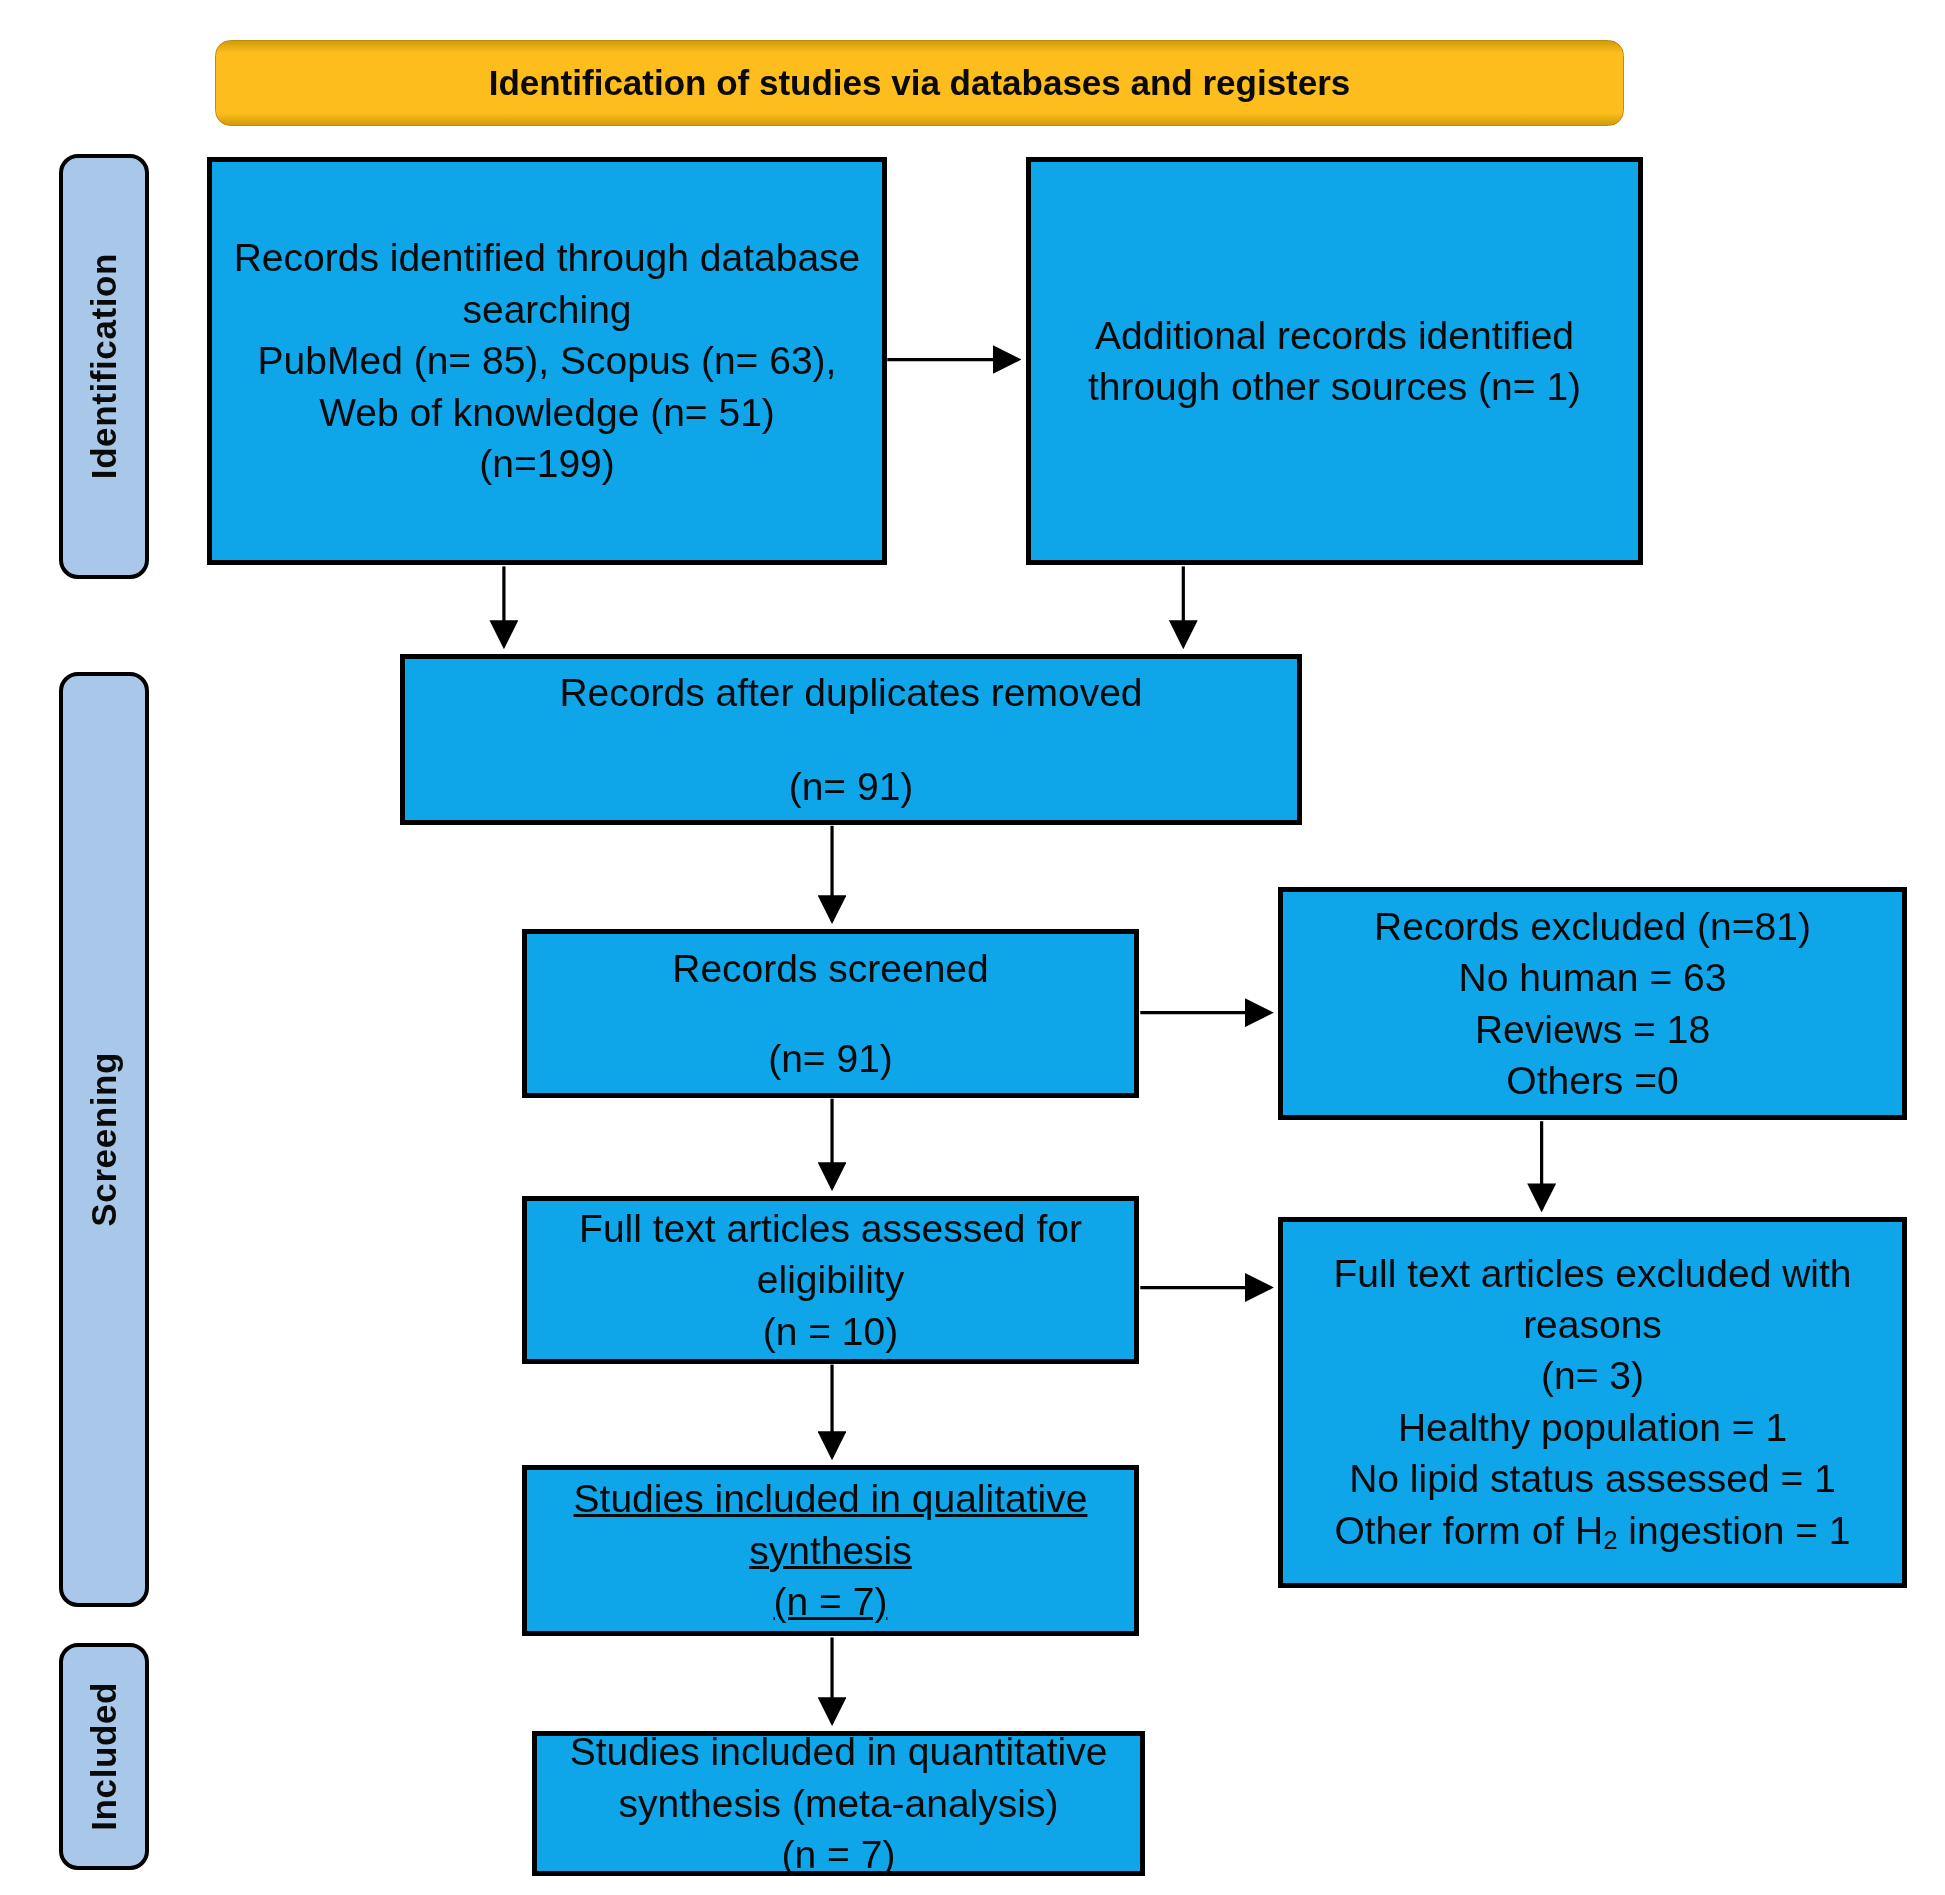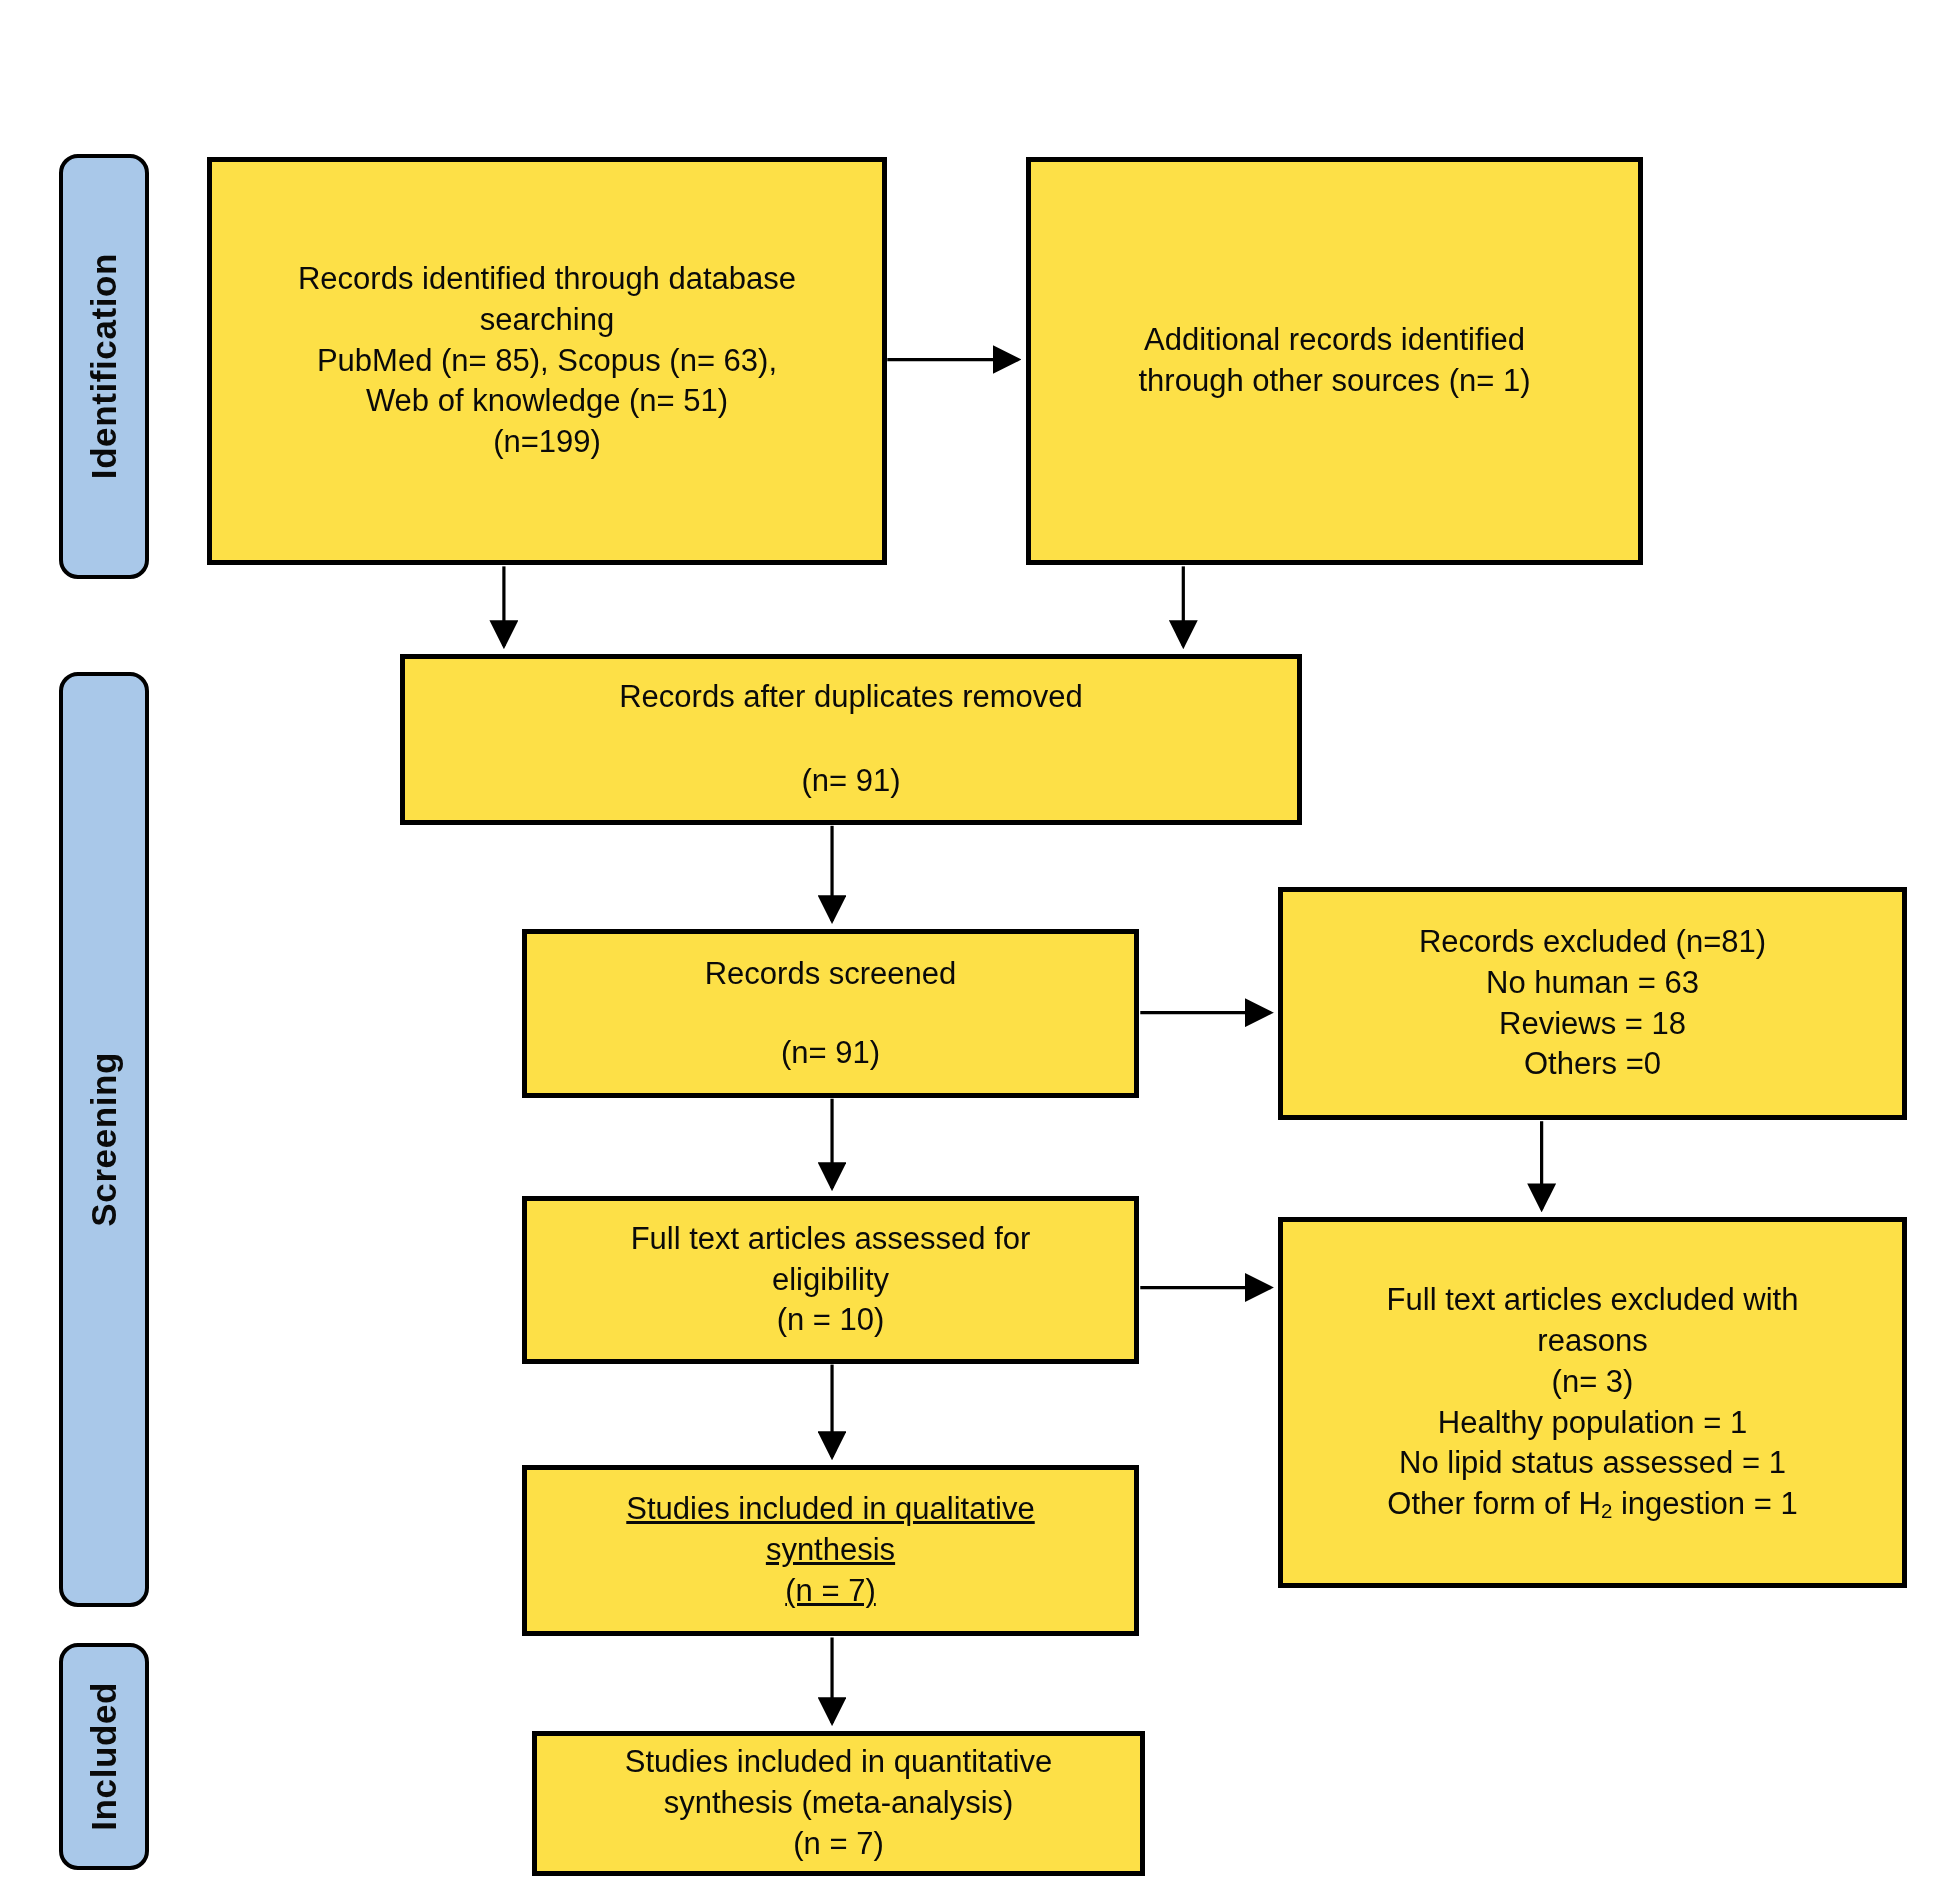--- a/index.html
+++ b/index.html
@@ -43,26 +43,26 @@
     white-space: nowrap;
   }
   .phase-identification { top: 154px;  height: 425px; }
   .phase-screening      { top: 672px; height: 935px; }
   .phase-included       { top: 1643px; height: 227px; }
 
   
   .fbox {
     position: absolute;
     box-sizing: border-box;
-    background: #fde047;
+    background: #0ea5e9;
     border: 5.1px solid #000;
     display: flex; flex-direction: column;
     align-items: center; justify-content: center;
     text-align: center;
-    font-size: 31px;
+    font-size: 39px;
     line-height: 1.32;
   }
   .fbox .line { white-space: nowrap; }
   .subscript { font-size: 0.66em; vertical-align: -0.18em; }
 
   .box-db-search     { left: 207px;  top: 157px;  width: 680px; height: 408px; }
   .box-other-sources { left: 1026px; top: 157px;  width: 617px;  height: 408px; }
   .box-duplicates    { left: 400px;  top: 654px; width: 902px; height: 171px; gap: 43px; }
   .box-screened      { left: 522px;  top: 929px; width: 617px;  height: 169px; gap: 38px; }
   .box-excluded      { left: 1278px; top: 887px; width: 629px;  height: 233px; }
@@ -75,20 +75,23 @@
     position: absolute; left: 0; top: 0;
     width: 1946px; height: 1895px;
     pointer-events: none;
   }
 </style>
 </head>
 <body>
 
 <div class="canvas">
 
+  <div class="banner">
+    <span>Identification of studies via databases and registers</span>
+  </div>
 
   <div class="phase phase-identification">
     <span class="vtext">Identification</span>
   </div>
   <div class="phase phase-screening">
     <span class="vtext">Screening</span>
   </div>
   <div class="phase phase-included">
     <span class="vtext">Included</span>
   </div>

